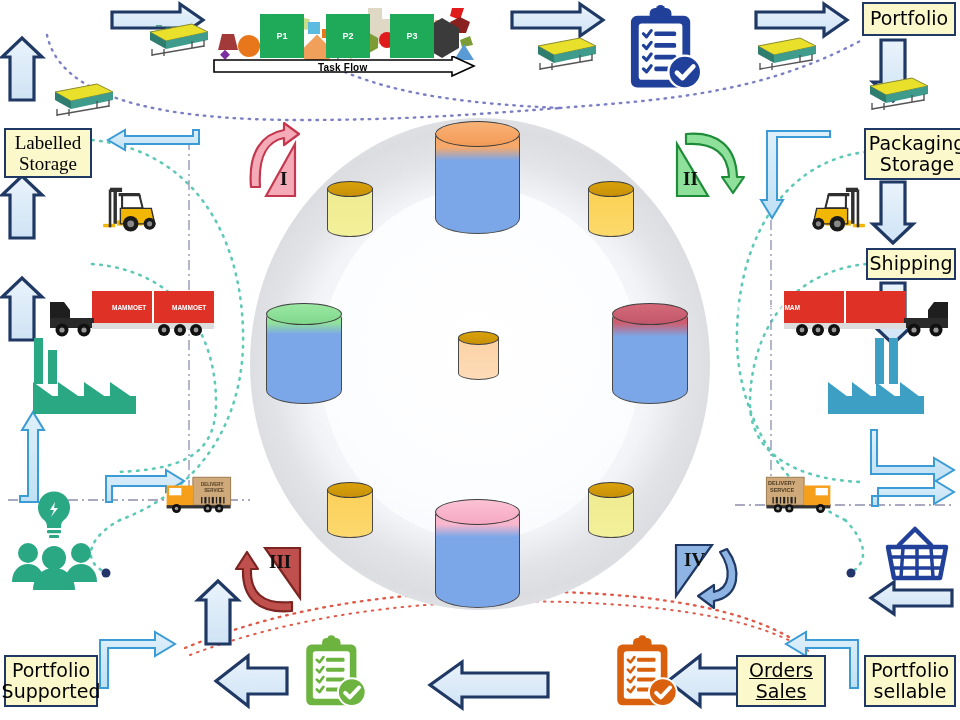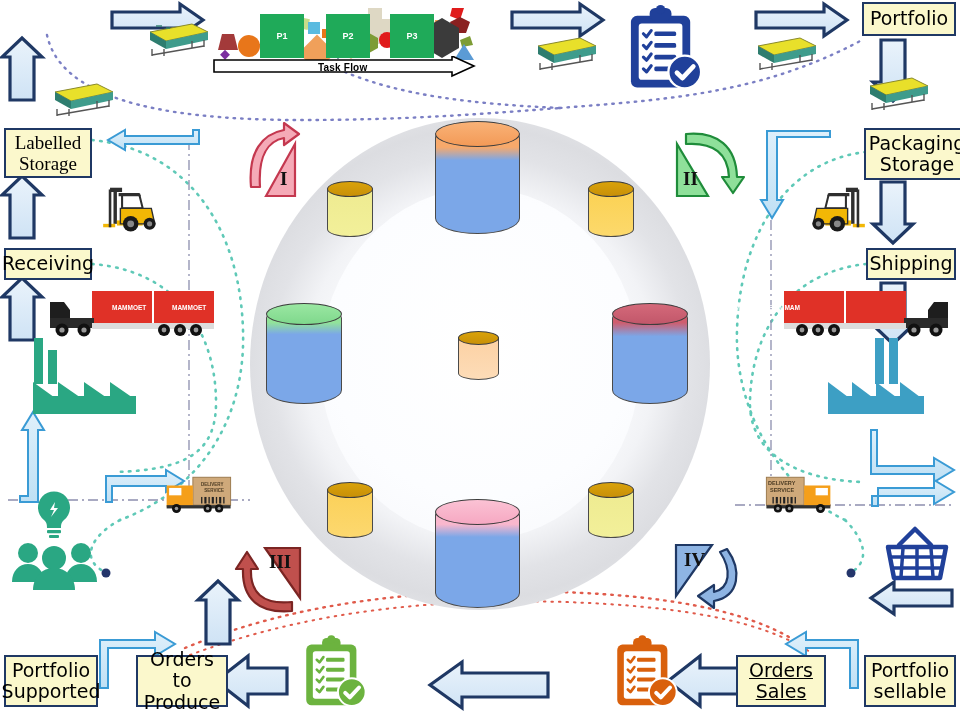--- a/index.html
+++ b/index.html
@@ -642,29 +642,26 @@
 
 
   <div class="label-box" style="left:862px; top:2px; width:94px; height:34px;">Portfolio</div>
 
   <div class="label-box" style="left:4px; top:128px; width:88px; height:50px;font-family:Liberation Serif, serif;">Labelled
 Storage</div>
 
   <div class="label-box" style="left:864px; top:128px; width:106px; height:52px;">Packaging
 Storage</div>
 
-  <div class="label-box" style="left:4px; top:248px; width:88px; height:32px;">Receiving</div>
 
   <div class="label-box" style="left:866px; top:248px; width:90px; height:32px;">Shipping</div>
 
   <div class="label-box" style="left:4px; top:655px; width:94px; height:52px;">Portfolio
 Supported</div>
 
-  <div class="label-box" style="left:136px; top:655px; width:92px; height:52px;">Orders to
-Produce</div>
 
   <div class="label-box" style="left:736px; top:655px; width:90px; height:52px;text-decoration:underline;">Orders
 Sales</div>
 
   <div class="label-box" style="left:864px; top:655px; width:92px; height:52px;">Portfolio
 sellable</div>
 
 </div>
 
 </body></html>

